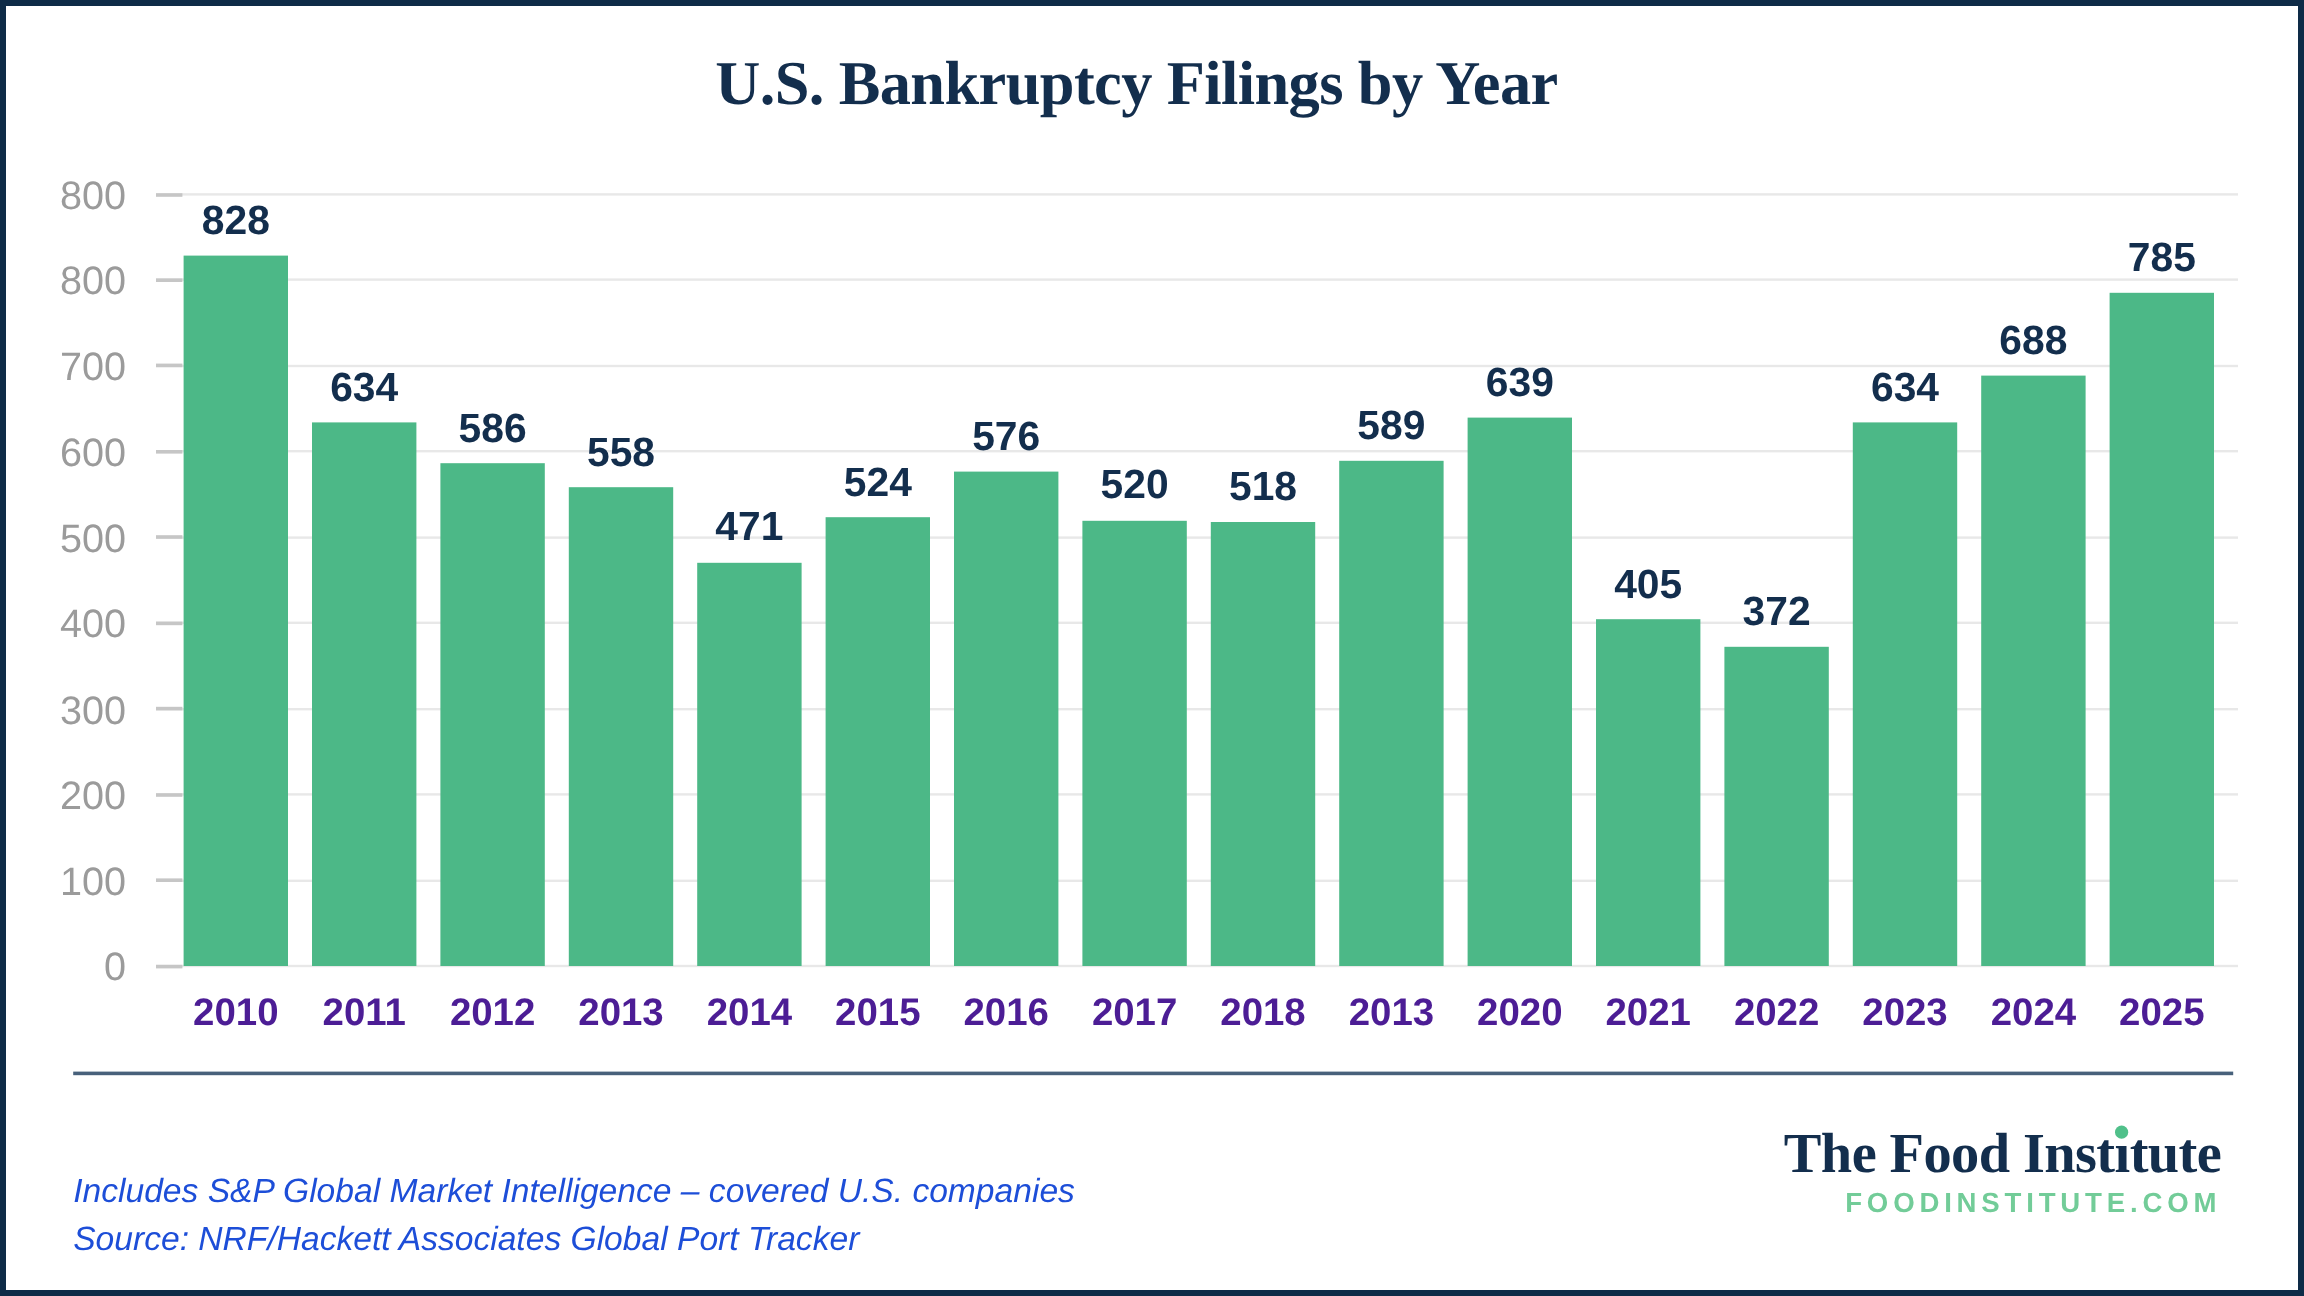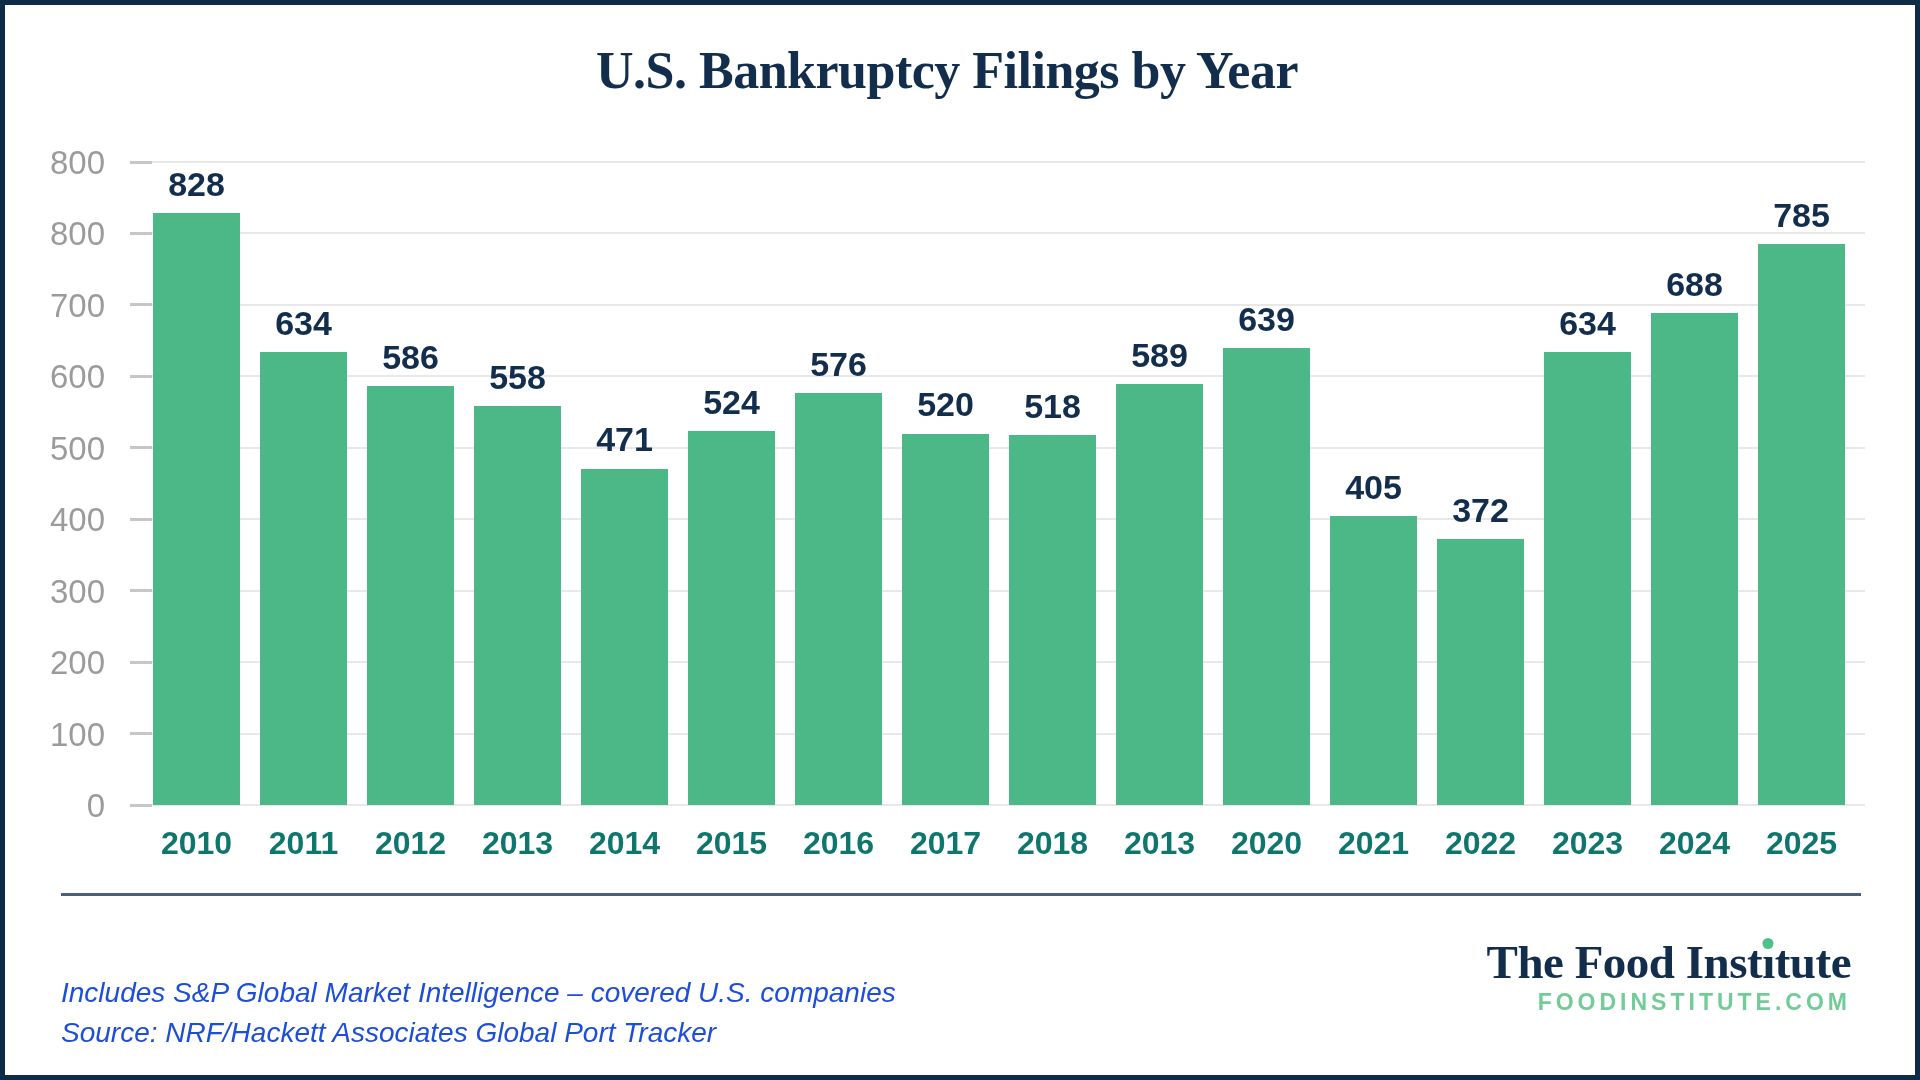--- a/index.html
+++ b/index.html
@@ -16,21 +16,21 @@
 
   .gridline { position:absolute; left:0; width:100%; height:2px; background:#e8e8e8; }
   .tick     { position:absolute; left:0; width:22px; height:3px; background:#c6c6c6; }
   .y-label  { position:absolute; left:-125px; width:100px; text-align:right;
               font-size:33px; color:#9b9b9b; line-height:33px; }
 
   .bar { position:absolute; bottom:0; width:87px; background:#4cb887; }
   .value-label { position:absolute; width:180px; text-align:center;
                  font-size:34px; font-weight:bold; color:#132e4d; line-height:34px; }
   .x-label { position:absolute; top:663px; width:180px; text-align:center;
-             font-size:32px; font-weight:bold; color:#0f766e; }
+             font-size:32px; font-weight:bold; color:#4c1d95; }
 
   .divider { position:absolute; left:56px; top:888px; width:1800px; height:3px;
              background:#48617b; }
 
   .footer-note { position:absolute; left:56px; top:968px; font-style:italic;
                  font-size:28px; line-height:40px; color:#1d4ed8; }
 
   .logo { position:absolute; right:64px; top:932px; text-align:right; }
   .logo-name { font-family:"Liberation Serif", serif; font-weight:bold;
                font-size:47px; color:#132e4d; letter-spacing:-0.5px; line-height:50px; }

